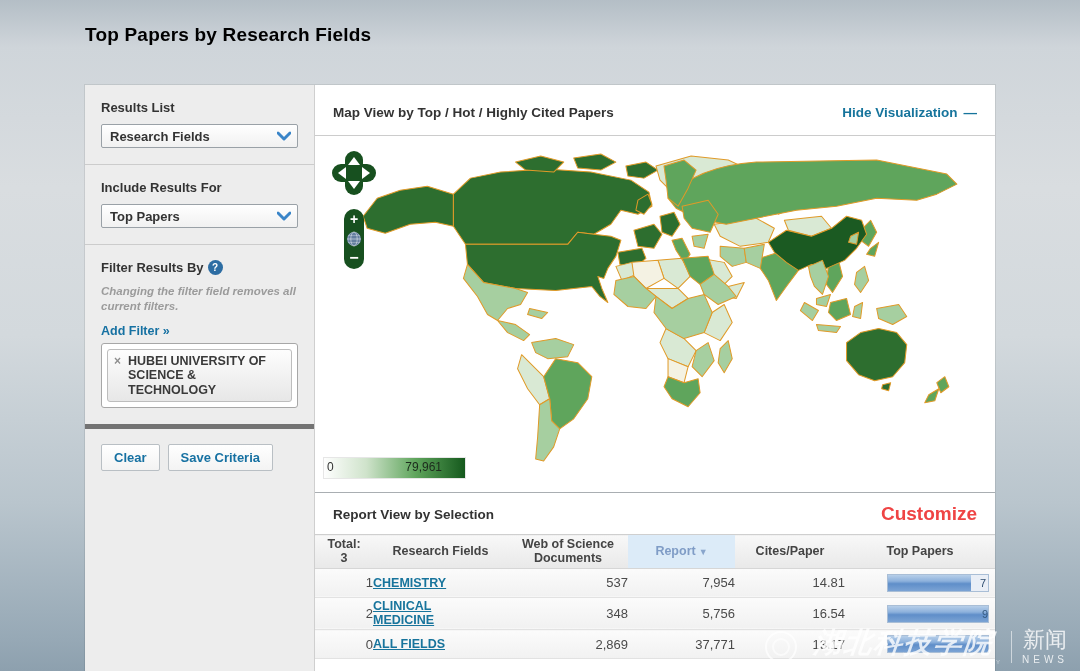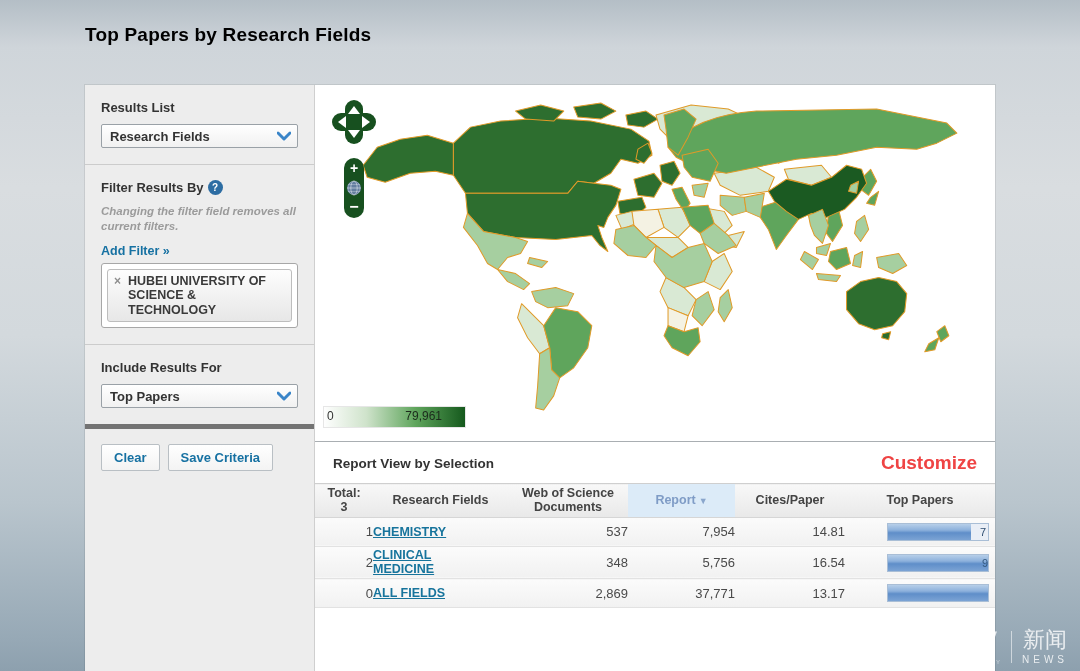--- a/index.html
+++ b/index.html
@@ -132,51 +132,57 @@
       <div class="side-label">Results List</div>
       <div class="selectbox">
         <span class="sel-text">Research Fields</span>
         <svg class="chev" viewBox="0 0 14 10">
             <polyline points="1,2 7,8 13,2" fill="none" stroke="#3a85c8" stroke-width="3" stroke-linecap="round" stroke-linejoin="round"></polyline>
           </svg>
       </div>
     </div>
 
     <div class="side-sec">
+      <div class="side-label">Include Results For</div>
+      <div class="selectbox">
+        <span class="sel-text">Top Papers</span>
+        <svg class="chev" viewBox="0 0 14 10">
+            <polyline points="1,2 7,8 13,2" fill="none" stroke="#3a85c8" stroke-width="3" stroke-linecap="round" stroke-linejoin="round"></polyline>
+          </svg>
+      </div>
+    </div>
+
+    <div class="side-sec">
       <div class="side-label">
         <span>Filter Results By</span><span class="help-badge">?</span>
       </div>
       <div class="filter-note">Changing the filter field removes all current filters.</div>
       <a class="add-filter">Add Filter »</a>
       <div class="filter-box">
         <div class="chip">
           <span class="x">×</span>
           <span class="chip-label">HUBEI UNIVERSITY OF SCIENCE &amp; TECHNOLOGY</span>
         </div>
       </div>
     </div>
 
-    <div class="side-sec">
-      <div class="side-label">Include Results For</div>
-      <div class="selectbox">
-        <span class="sel-text">Top Papers</span>
-        <svg class="chev" viewBox="0 0 14 10">
-            <polyline points="1,2 7,8 13,2" fill="none" stroke="#3a85c8" stroke-width="3" stroke-linecap="round" stroke-linejoin="round"></polyline>
-          </svg>
-      </div>
-    </div>
-
     <div class="btn-row" style="border-top:5px solid #737373;">
       <button class="btn">Clear</button>
       <button class="btn">Save Criteria</button>
     </div>
   </div>
 
   <div class="main">
 
+    <div class="map-head">
+      <div class="map-title">Map View by Top / Hot / Highly Cited Papers</div>
+      <div class="hide-link">
+        <span>Hide Visualization</span><span class="dash">—</span>
+      </div>
+    </div>
 
     <div class="map-area">
       <svg class="map-svg" viewBox="0 0 678 356">
 
         <g class="c-d2">
           <path d="M48,80 L62,62 L85,54 L112,50 L138,58 L138,90 L120,86 L95,88 L70,97 L52,92 Z"></path>
           <path d="M138,58 L155,42 L185,36 L230,33 L275,36 L315,44 L333,56 L336,70 L322,78 L305,74 L295,88 L278,98 L262,96 L252,108 L150,108 L138,90 Z"></path>
           <path d="M200,26 L225,20 L248,26 L238,36 L210,34 Z"></path>
           <path d="M258,22 L285,18 L300,26 L285,34 L262,32 Z"></path>
           <path d="M310,30 L330,26 L342,34 L328,42 L312,40 Z"></path>

